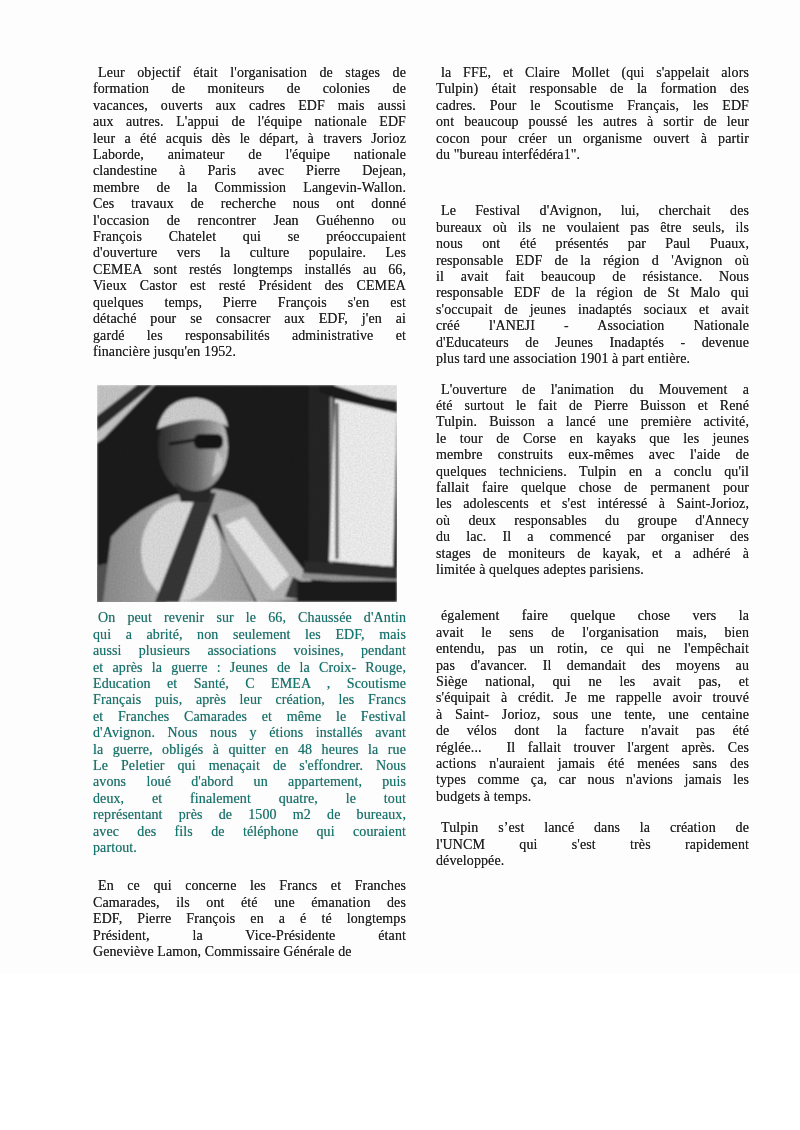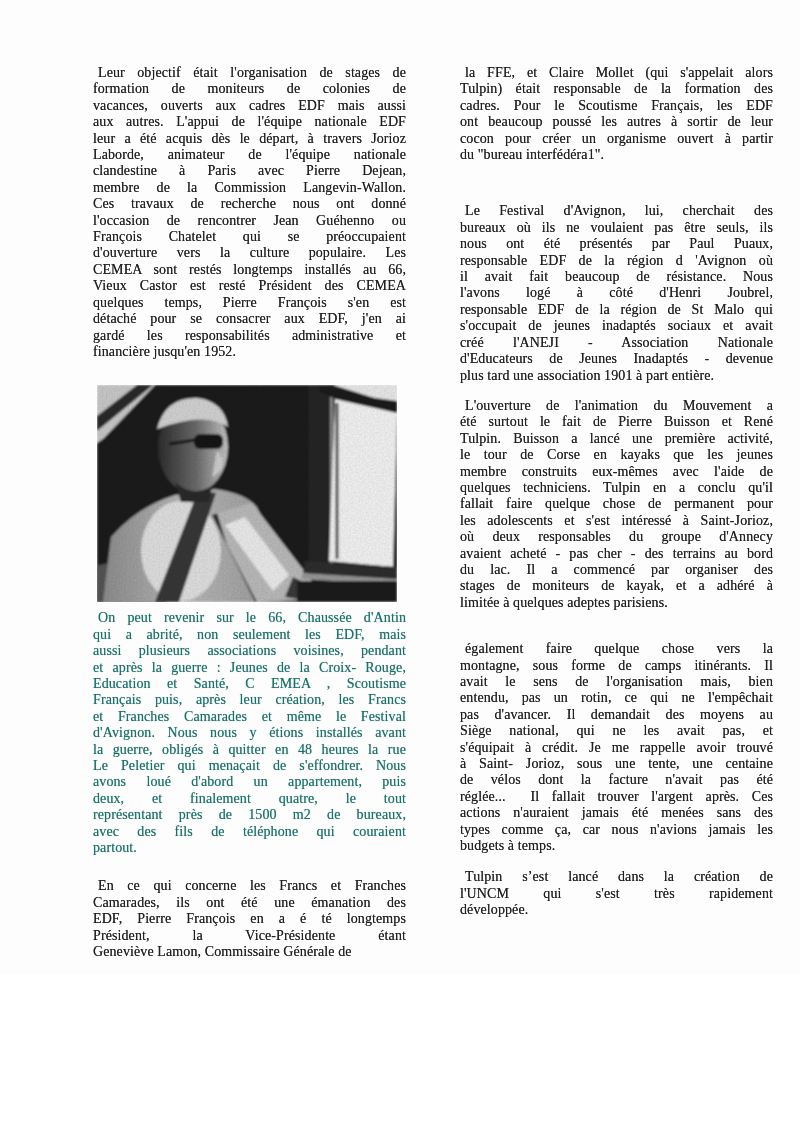--- a/index.html
+++ b/index.html
@@ -19,21 +19,21 @@
   .col {
     position: absolute;
     top: 65px;
     width: 313px;
     font-size: 14px;
     line-height: 16.4px;
     letter-spacing: 0.1px;
     text-shadow: 0 0 0.6px rgba(30,30,30,0.75);
   }
   .col-left  { left: 93px; }
-  .col-right { left: 460px; }
+  .col-right { left: 436px; }
 
   .para .line {
     text-align: justify;
     text-align-last: justify;
     white-space: normal;
   }
   .para .line.last { text-align-last: left; }
   .para .line:first-child { text-indent: 5px; }
 
   .para.faded {
@@ -196,45 +196,42 @@
         <div class="line">ont beaucoup poussé les autres à sortir de leur</div>
         <div class="line">cocon pour créer un organisme ouvert à partir</div>
         <div class="line last">du "bureau interfédéra1".</div>
       </div>
     <div class="para p-r2">
         <div class="line">Le Festival d'Avignon, lui, cherchait des</div>
         <div class="line">bureaux où ils ne voulaient pas être seuls, ils</div>
         <div class="line">nous ont été présentés par Paul Puaux,</div>
         <div class="line">responsable EDF de la région d 'Avignon où</div>
         <div class="line">il avait fait beaucoup de résistance. Nous</div>
-        <div class="line">l'avons logé à côté d'Henri Joubrel,</div>
         <div class="line">responsable EDF de la région de St Malo qui</div>
         <div class="line">s'occupait de jeunes inadaptés sociaux et avait</div>
         <div class="line">créé l'ANEJI - Association Nationale</div>
         <div class="line">d'Educateurs de Jeunes Inadaptés - devenue</div>
         <div class="line last">plus tard une association 1901 à part entière.</div>
       </div>
     <div class="para p-r3">
         <div class="line">L'ouverture de l'animation du Mouvement a</div>
         <div class="line">été surtout le fait de Pierre Buisson et René</div>
         <div class="line">Tulpin. Buisson a lancé une première activité,</div>
         <div class="line">le tour de Corse en kayaks que les jeunes</div>
         <div class="line">membre construits eux-mêmes avec l'aide de</div>
         <div class="line">quelques techniciens. Tulpin en a conclu qu'il</div>
         <div class="line">fallait faire quelque chose de permanent pour</div>
         <div class="line">les adolescents et s'est intéressé à Saint-Jorioz,</div>
         <div class="line">où deux responsables du groupe d'Annecy</div>
-        <div class="line">avaient acheté - pas cher - des terrains au bord</div>
         <div class="line">du lac. Il a commencé par organiser des</div>
         <div class="line">stages de moniteurs de kayak, et a adhéré à</div>
         <div class="line last">limitée à quelques adeptes parisiens.</div>
       </div>
     <div class="para p-r4">
         <div class="line">également faire quelque chose vers la</div>
-        <div class="line">montagne, sous forme de camps itinérants. Il</div>
         <div class="line">avait le sens de l'organisation mais, bien</div>
         <div class="line">entendu, pas un rotin, ce qui ne l'empêchait</div>
         <div class="line">pas d'avancer. Il demandait des moyens au</div>
         <div class="line">Siège national, qui ne les avait pas, et</div>
         <div class="line">s'équipait à crédit. Je me rappelle avoir trouvé</div>
         <div class="line">à Saint- Jorioz, sous une tente, une centaine</div>
         <div class="line">de vélos dont la facture n'avait pas été</div>
         <div class="line">réglée...&nbsp; Il fallait trouver l'argent après. Ces</div>
         <div class="line">actions n'auraient jamais été menées sans des</div>
         <div class="line">types comme ça, car nous n'avions jamais les</div>

